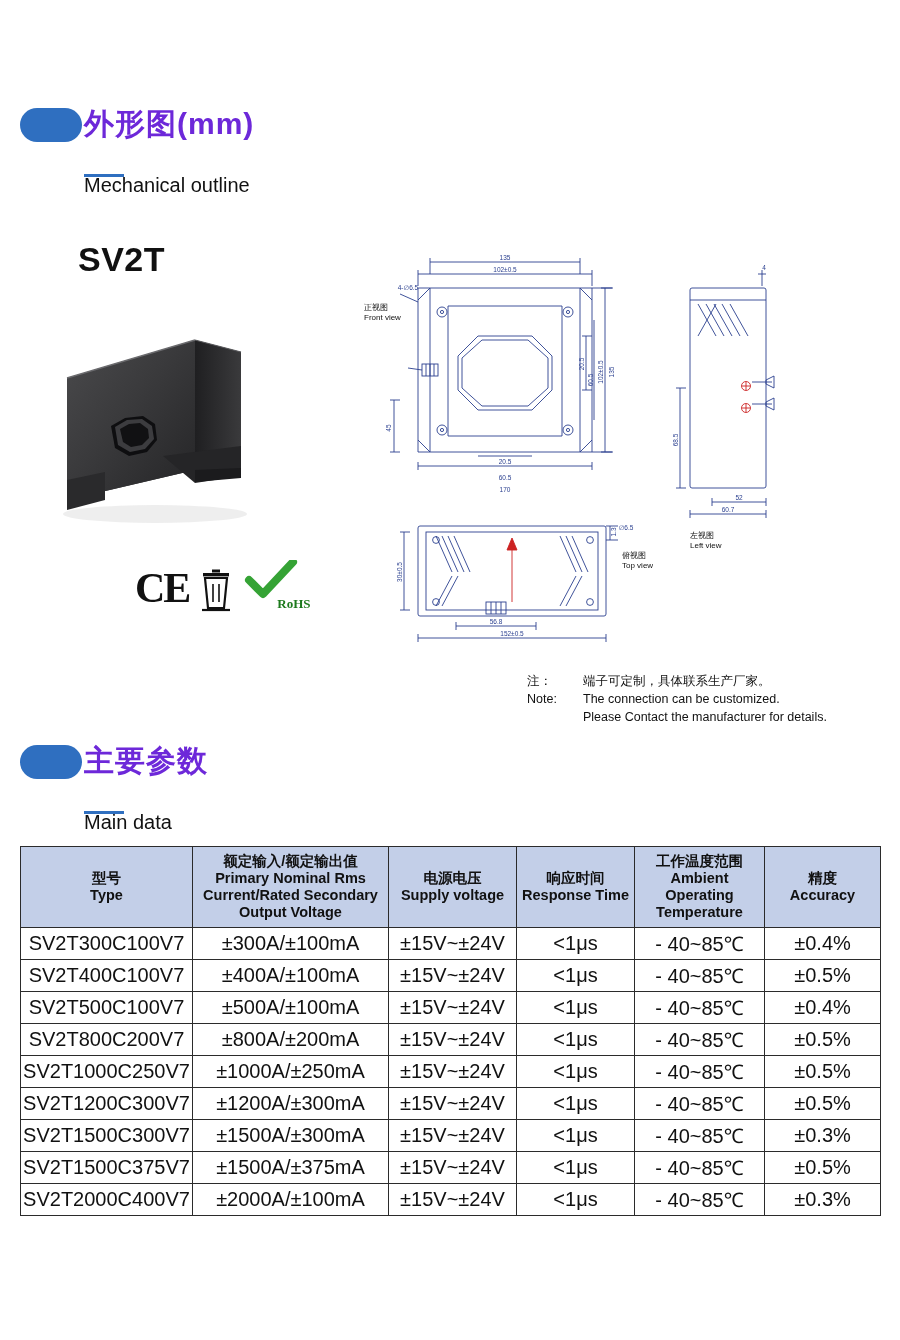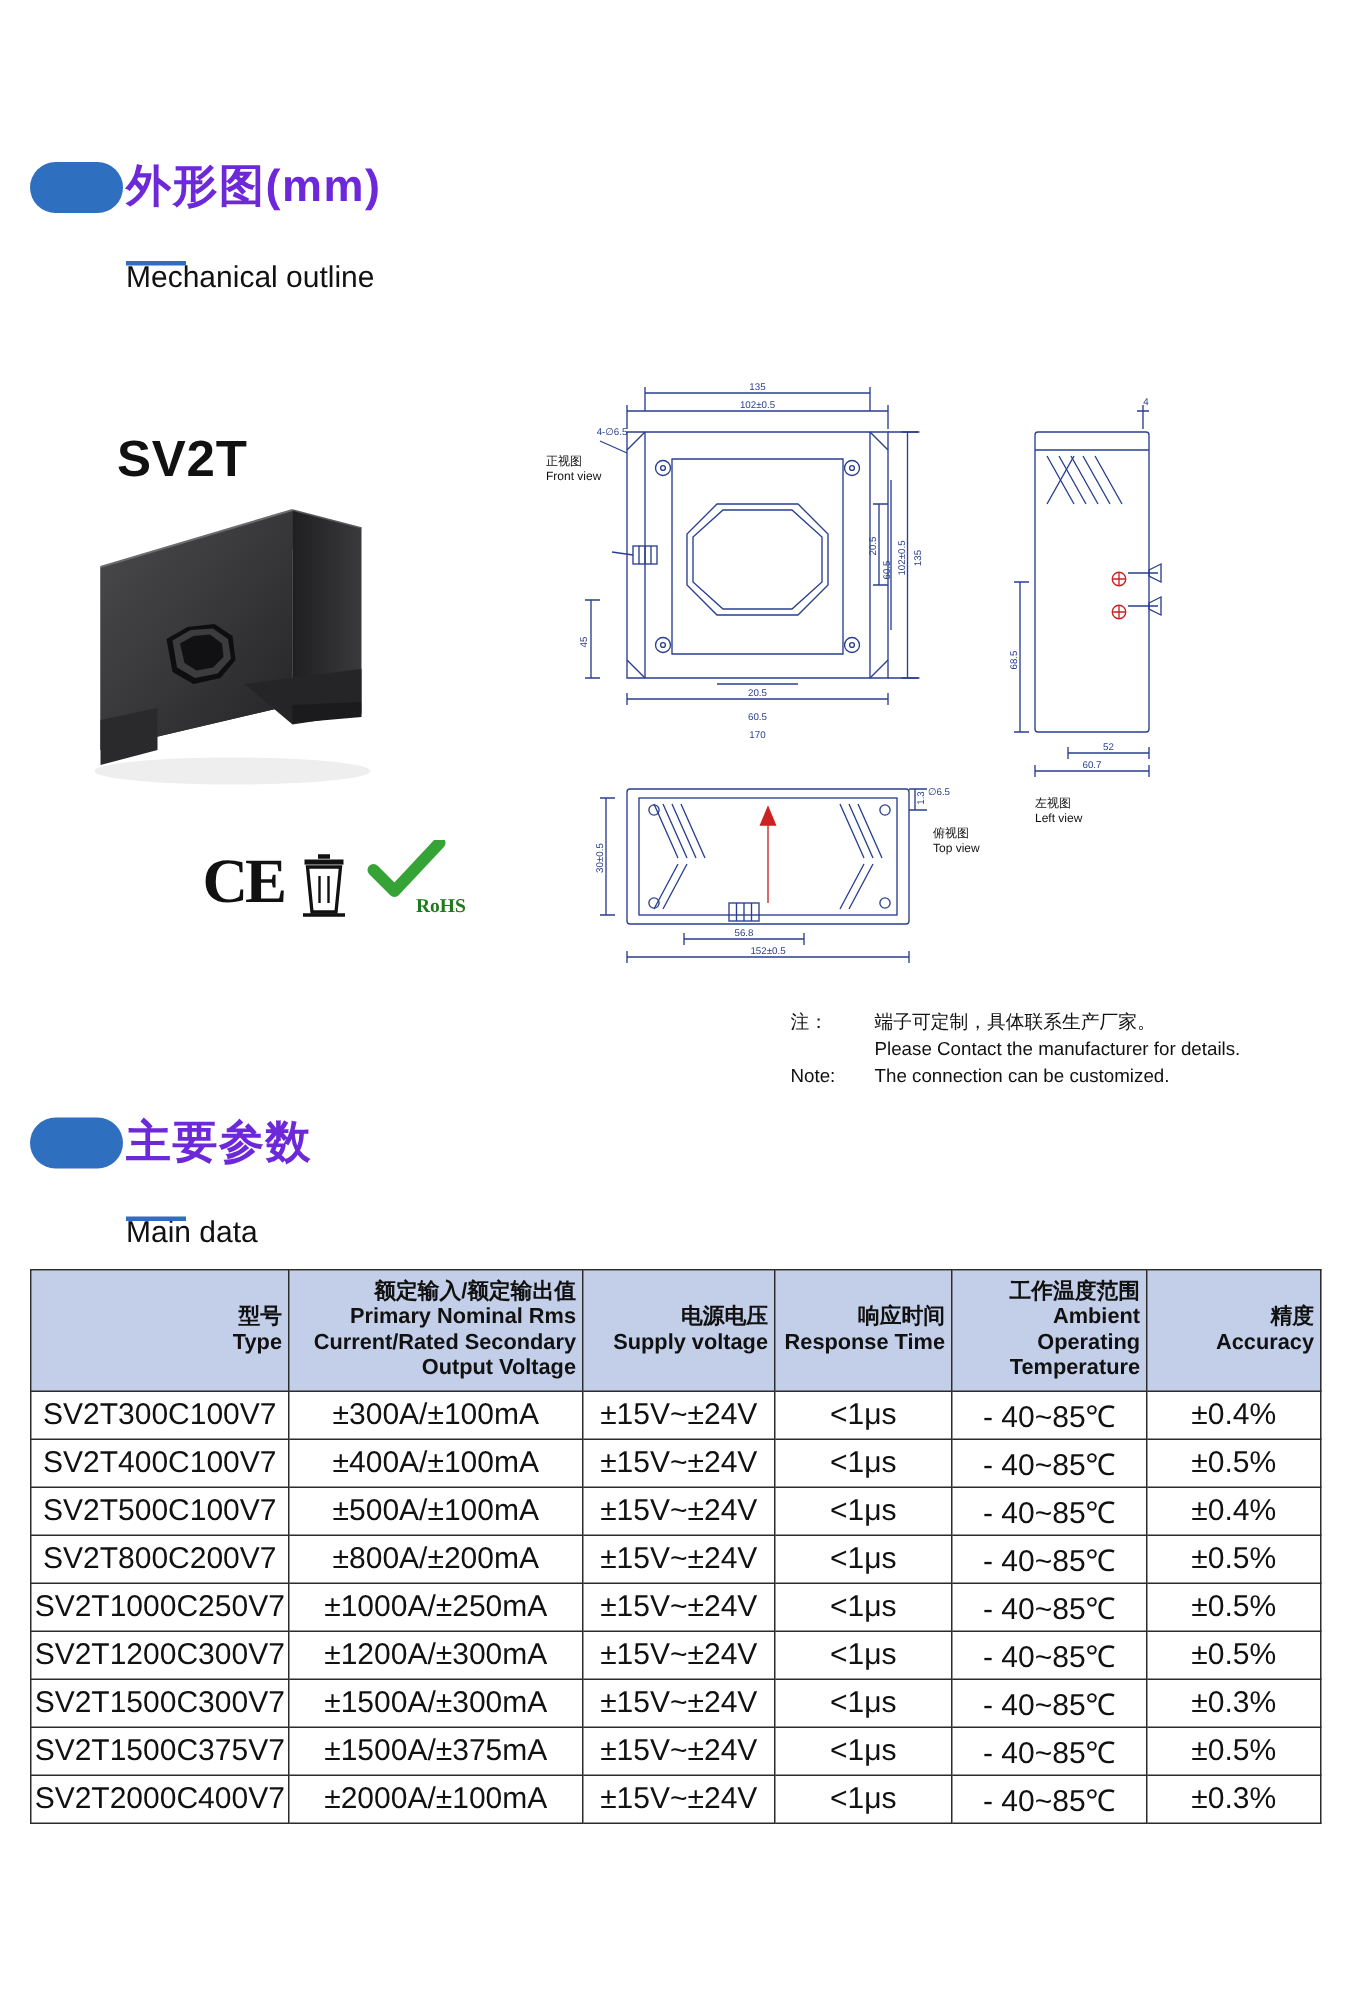--- a/index.html
+++ b/index.html
@@ -59,21 +59,20 @@
   }
 
   
   .model-title {
     position: absolute;
     left: 78px;
     top: 240px;
     font-size: 34px;
     font-weight: bold;
     letter-spacing: 0.5px;
-    margin-top: 47px;
   }
 
   
   .photo {
     position: absolute;
     left: 45px;
     top: 300px;
     width: 300px;
     height: 250px;
   }
@@ -137,21 +136,20 @@
     text-align: center;
     font-size: 14.5px;
     padding: 2px 2px;
   }
   thead th {
     background: #c3cfe8;
     font-weight: bold;
     line-height: 17px;
     padding: 6px 4px;
     font-size: 14.5px;
-    text-align: right;
   }
   tbody td {
     height: 21px;
     font-size: 20px;
     white-space: nowrap;
   }
   .col-type { width: 172px; }
   .col-prim { width: 196px; }
   .col-supply { width: 128px; }
   .col-resp { width: 118px; }
@@ -347,26 +345,26 @@
     </g>
   </svg>
 </div>
 
 <div class="note-block">
   <div class="note-row">
     <span class="note-label">注：</span>
     <span class="note-cn">端子可定制，具体联系生产厂家。</span>
   </div>
   <div class="note-row">
+    <span class="note-label">Note:</span>
+    <span>The connection can be customized.</span>
+  </div>
+  <div class="note-row">
     <span class="note-label"></span>
     <span>Please Contact the manufacturer for details.</span>
-  </div>
-  <div class="note-row">
-    <span class="note-label">Note:</span>
-    <span>The connection can be customized.</span>
   </div>
 </div>
 
 <div class="section-head" style="top:745px;">
   <div class="pill"></div>
   <div class="sec-title">主要参数</div>
   <div class="sec-sub">Main data</div>
   <div class="sec-rule"></div>
 </div>
 

